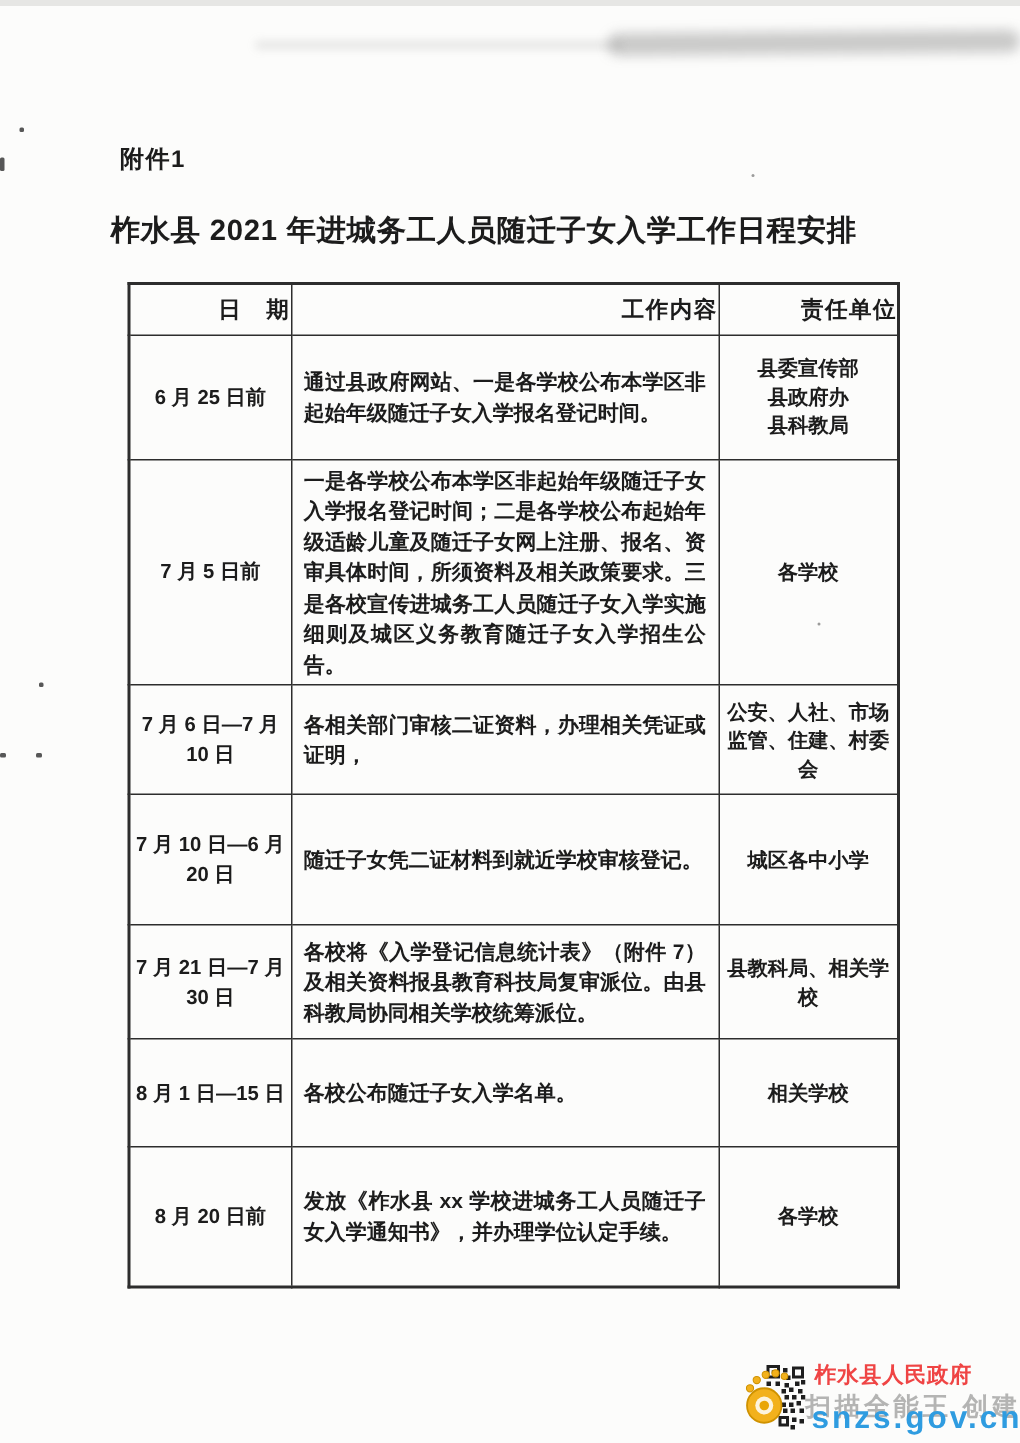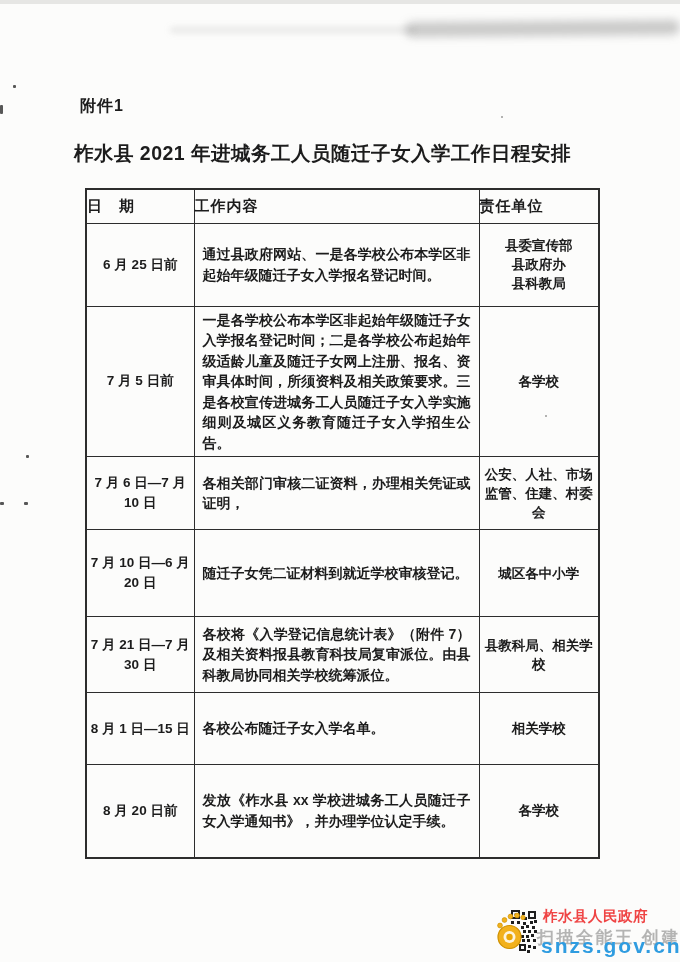--- a/index.html
+++ b/index.html
@@ -66,21 +66,21 @@
   col.c-unit { width: 120px; }
   tr.rh  { height: 34px; }
   tr.r1  { height: 83px; }
   tr.r2  { height: 127px; }
   tr.r3  { height: 73px; }
   tr.r4  { height: 87px; }
   tr.r5  { height: 76px; }
   tr.r6  { height: 72px; }
   tr.r7  { height: 93px; }
   th.h-cell {
-    font-size: 15px; font-weight: 700; text-align: left;
+    font-size: 15px; font-weight: 700; text-align: right;
     letter-spacing: 1px;
   }
   td.date-cell {
     font-size: 13.5px; text-align: center;
     padding: 2px 3px; line-height: 20px;
   }
   td.content-cell {
     font-size: 14px; text-align: justify;
     padding: 3px 8px; line-height: 20.5px;
   }

